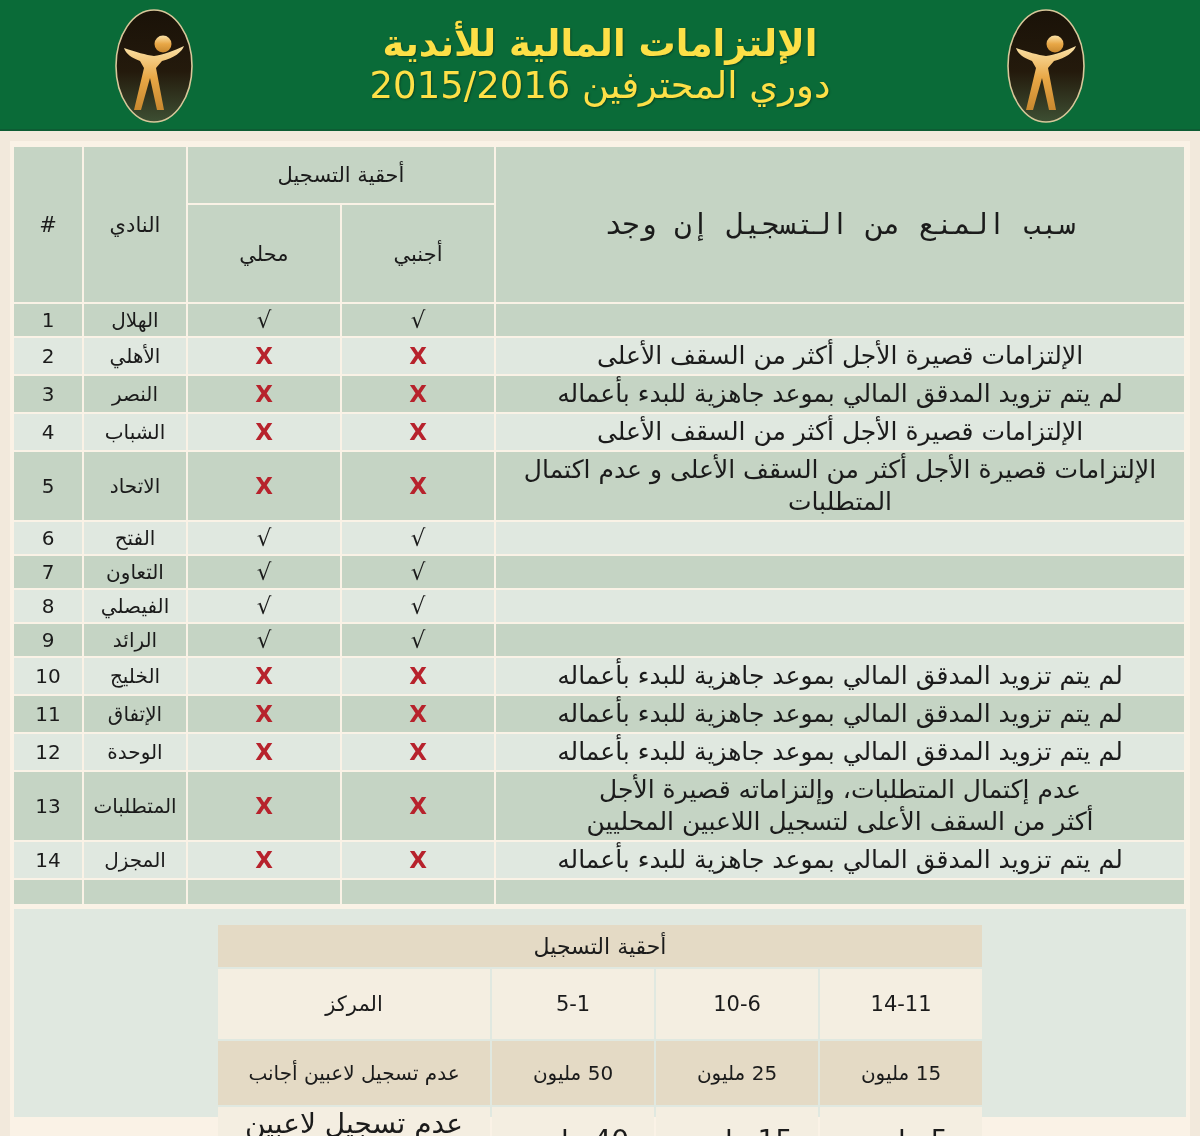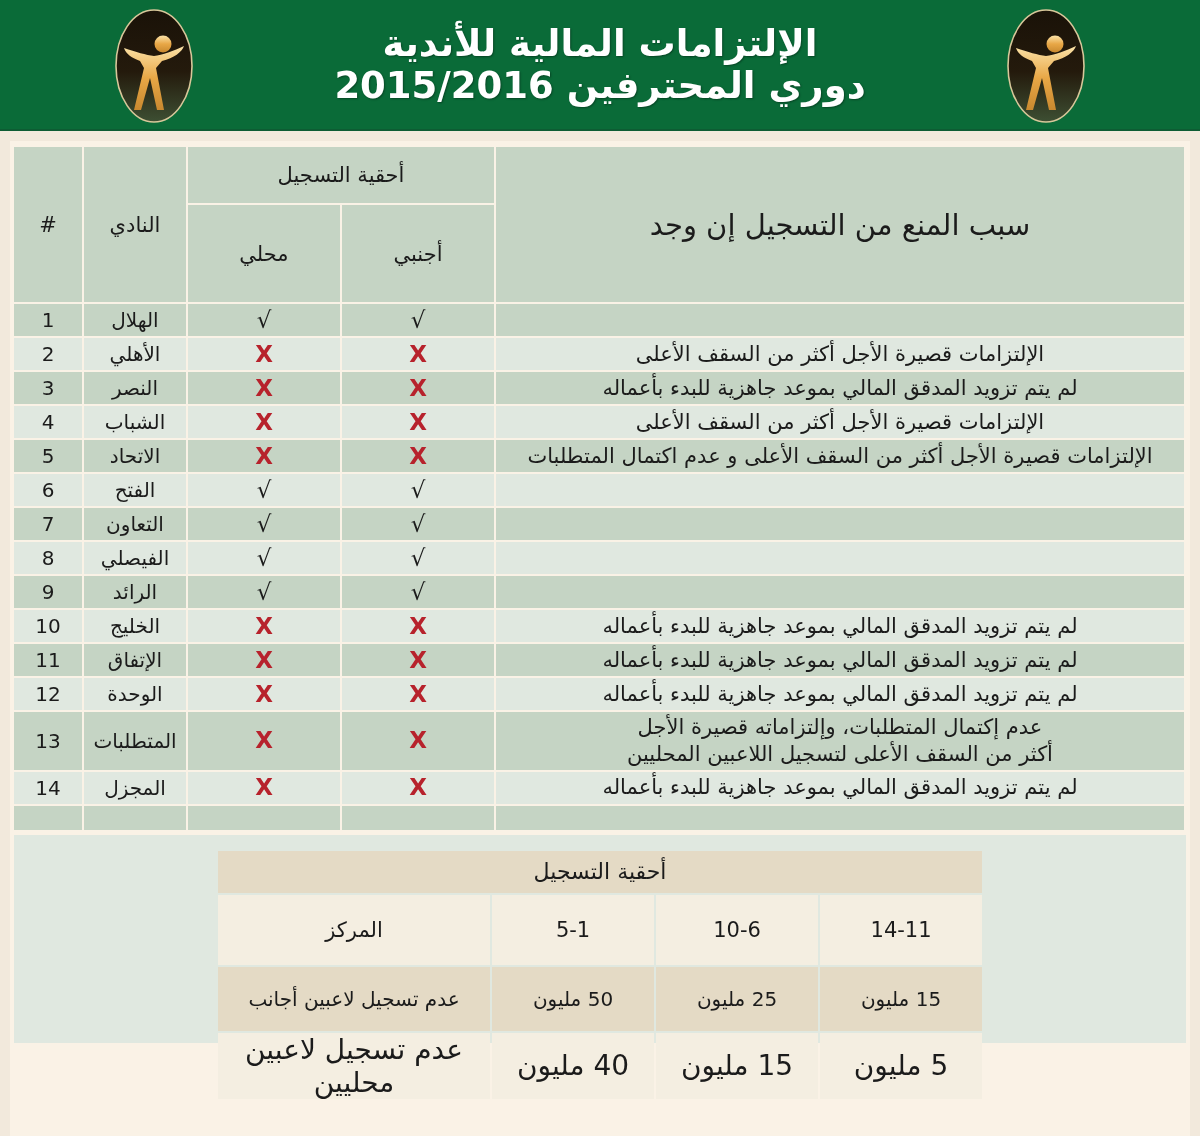--- a/index.html
+++ b/index.html
@@ -18,35 +18,35 @@
   .header {
     height: 131px;
     background: #0a6b38;
     position: relative;
     display: flex;
     align-items: center;
     justify-content: center;
     border-bottom: 2px solid #0d5c33;
   }
   .header-title {
-    color: #ffffff;
+    color: #fde047;
     text-align: center;
     line-height: 1.12;
     text-shadow: 1px 1px 2px rgba(0,0,0,0.35);
     z-index: 2;
   }
   .title-line1 {
     font-size: 37px;
     font-weight: bold;
     letter-spacing: 0px;
     display: block;
   }
   .title-line2 {
     font-size: 37px;
-    font-weight: bold;
+    font-weight: normal;
     display: block;
     direction: rtl;
   }
 
   .logo {
     position: absolute;
     top: 6px;
     width: 108px;
     height: 120px;
     z-index: 3;
@@ -85,41 +85,42 @@
   .col-reason  { width: 688px; }
   .col-foreign { width: 152px; }
   .col-local   { width: 152px; }
   .col-club    { width: 102px; }
   .col-num     { width: 68px; }
 
   th.hdr-reason {
     height: 155px;
     font-size: 29px;
     font-weight: bold;
+    font-family: Liberation Mono, monospace;
   }
   th.hdr-group {
     height: 56px;
     font-size: 21px;
   }
   th.hdr-sub {
     height: 97px;
     font-size: 21px;
     background: #dde6dd;
   }
   th.hdr-club, th.hdr-num {
     height: 155px;
     font-size: 21px;
   }
 
   tr.r-dark  td { background: #c5d4c4; }
   tr.r-light td { background: #e0e8e0; }
 
   td.cell-reason {
     color: #b7222c;
-    font-size: 21px;
+    font-size: 25px;
     font-weight: bold;
     line-height: 1.28;
     padding: 2px 11px;
   }
   td.cell-mark {
     font-size: 23px;
     line-height: 1;
   }
   td.cell-mark.ok  { color: #1b1b1b; }
   td.cell-mark.no  { color: #b7222c; font-weight: bold; }

